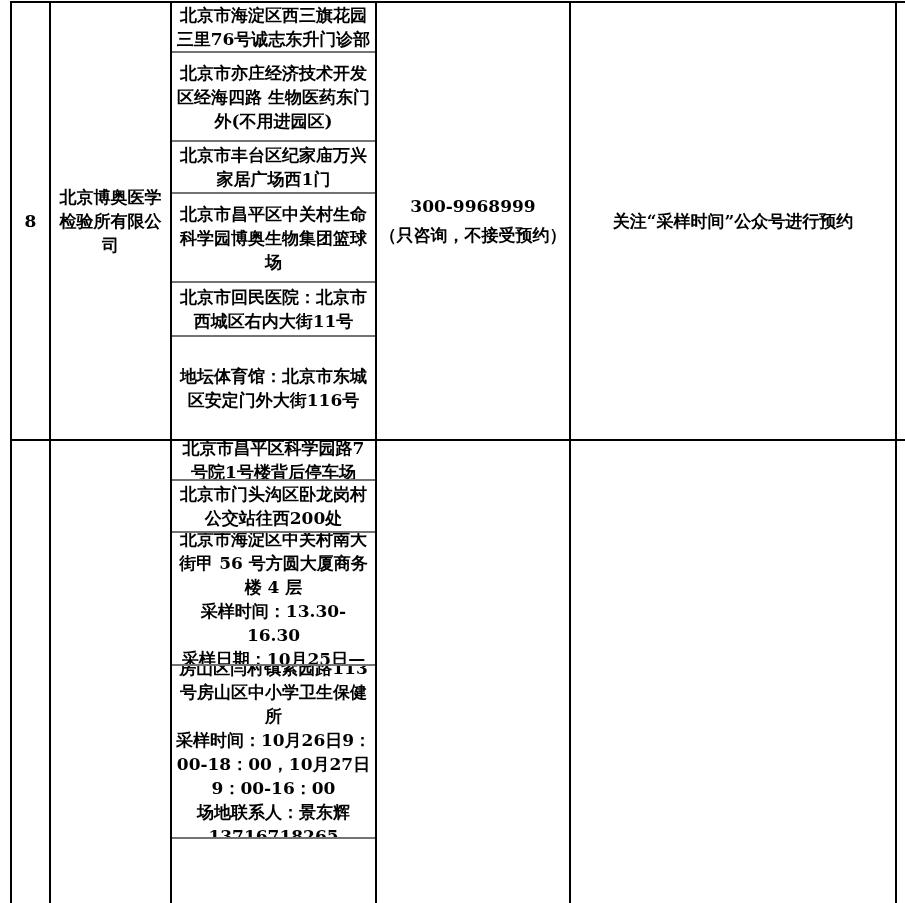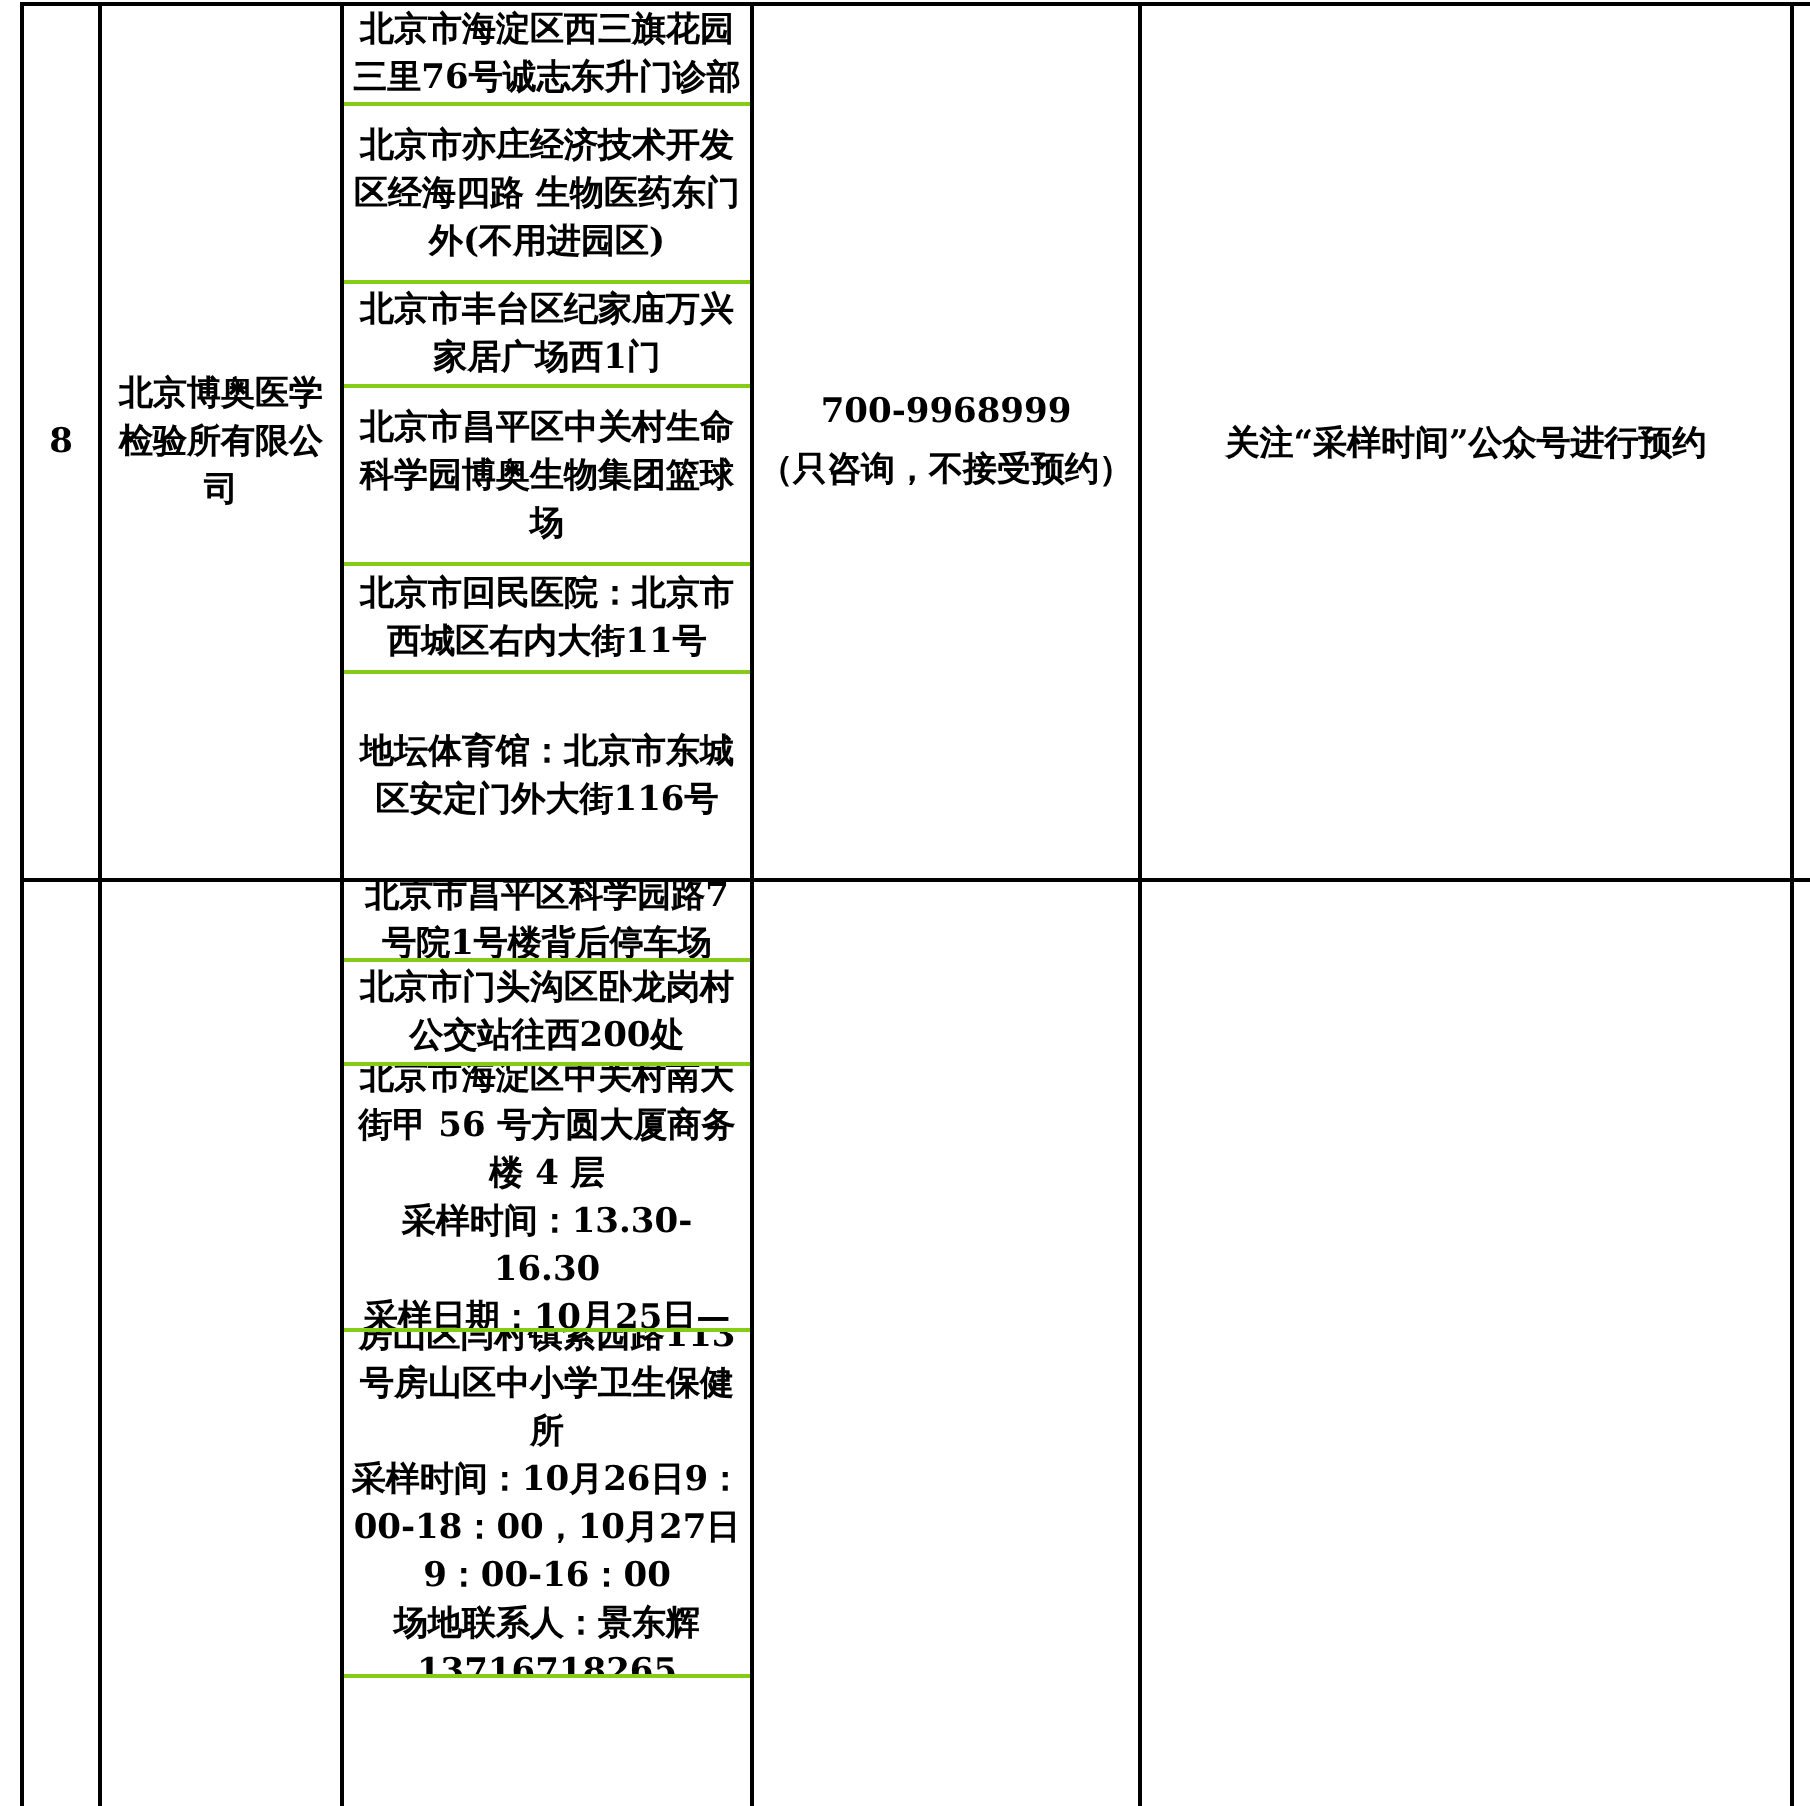--- a/index.html
+++ b/index.html
@@ -38,21 +38,21 @@
     text-align: center;
     overflow: hidden;
   }
   .col-num     { width: 39px; }
   .col-company { width: 121px; line-height: 24px; padding: 0 8px; }
   .col-addr    { width: 205px; border-right: 2px solid #000; display: flex; flex-direction: column; overflow: hidden; }
   .col-phone   { width: 194px; line-height: 29px; white-space: pre-line; }
   .col-note    { width: 326px; padding: 0 10px; }
   .col-sliver  { flex: 1; border-right: none; }
   .acell {
-    border-bottom: 2px solid #84cc16;
+    border-bottom: 2px solid #737373;
     display: flex;
     align-items: center;
     justify-content: center;
     text-align: center;
     line-height: 24px;
     padding: 0 3px;
     white-space: pre-line;
     overflow: hidden;
     flex-shrink: 0;
   }
@@ -69,21 +69,21 @@
       <div class="cell col-company">北京博奥医学检验所有限公司</div>
       <div class="col-addr">
         <div class="acell" style="height:50px">北京市海淀区西三旗花园三里76号诚志东升门诊部</div>
         <div class="acell" style="height:89px">北京市亦庄经济技术开发区经海四路 生物医药东门外(不用进园区)</div>
         <div class="acell" style="height:52px">北京市丰台区纪家庙万兴家居广场西1门</div>
         <div class="acell" style="height:89px">北京市昌平区中关村生命科学园博奥生物集团篮球场</div>
         <div class="acell" style="height:54px">北京市回民医院：北京市西城区右内大街11号</div>
         <div class="acell last">地坛体育馆：北京市东城区安定门外大街116号</div>
       </div>
       <div class="cell col-phone">
-        <div>700-9968999</div>
+        <div>300-9968999</div>
         <div>（只咨询，不接受预约）</div>
       </div>
       <div class="cell col-note">关注“采样时间”公众号进行预约</div>
       <div class="cell col-sliver"></div>
     </div>
 
     <div class="trow row9">
       <div class="cell col-num"></div>
       <div class="cell col-company"></div>
       <div class="col-addr">

